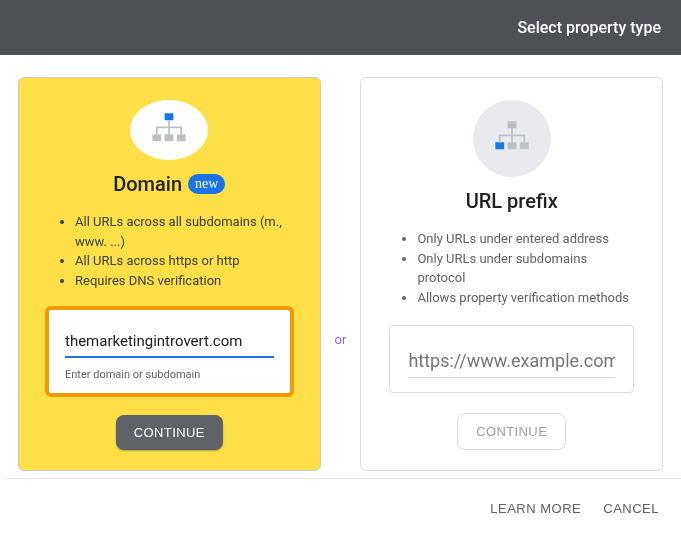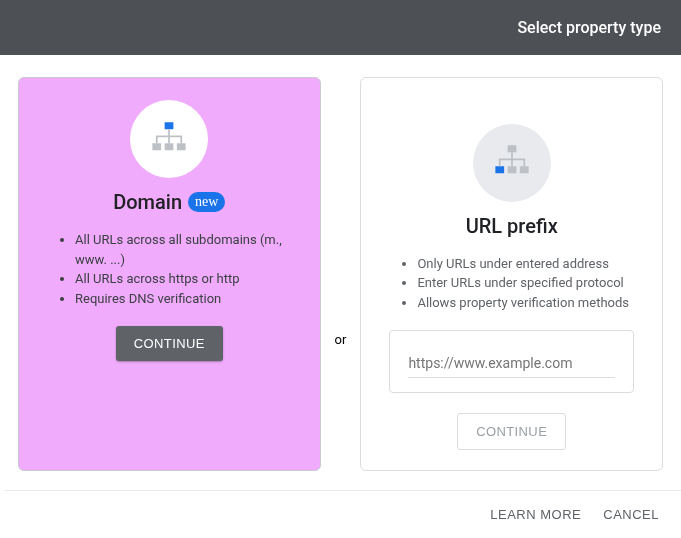--- a/index.html
+++ b/index.html
@@ -29,24 +29,24 @@
     .card {
       width: 306px;
       height: 394px;
       border: 1px solid #dadce0;
       border-radius: 6px;
       padding: 22px 28px 20px 28px;
       display: flex;
       flex-direction: column;
       align-items: center;
     }
-    .card.domain { background: #f0abfc; border-color: #c8ccd0; }
+    .card.domain { background: #fde047; border-color: #c8ccd0; }
     .card.urlprefix { background: #fff; justify-content: flex-end; }
     .or {
-      color: #000000;
+      color: #8b5cf6;
       font-size: 13px;
       margin-top: 130px;
     }
     .icon-circle {
       width: 78px;
       height: 78px;
       border-radius: 50%;
       background: #fff;
       display: flex;
       align-items: center;
@@ -102,54 +102,54 @@
       font-size: 15px;
       padding: 4px 0 6px 0;
       outline: none;
       font-family: inherit;
       background: transparent;
       color: #202124;
     }
     .card.urlprefix .text-input {
       border-bottom: 1px solid #dadce0;
       color: #9aa0a6;
-      font-size: 14px;
+      font-size: 18px;
     }
     .input-caption {
       font-size: 11px;
       color: #5f6368;
       margin-top: 10px;
       display: block;
     }
     .btn {
       border: none;
       padding: 10px 18px;
       font-size: 13px;
       font-weight: 500;
       letter-spacing: 0.4px;
       cursor: pointer;
-      border-radius: 3px;
+      border-radius: 8px;
       text-transform: uppercase;
     }
     .btn.primary {
       background: #5f6368;
       color: #fff;
       box-shadow: 0 1px 2px rgba(0,0,0,0.3);
     }
     .btn.disabled {
       background: #fff;
       color: #9aa0a6;
       border: 1px solid #dadce0;
     }
     .footer {
       border-top: 1px solid #e8eaed;
       display: flex;
       justify-content: flex-end;
       gap: 22px;
-      padding: 16px 22px;
+      padding: 22px 22px;
       position: absolute;
       bottom: 0;
       left: 4px;
       right: 0;
     }
     .footer-link {
       background: none;
       border: none;
       color: #5f6368;
       font-size: 13px;
@@ -182,20 +182,24 @@
     </div>
     <div class="card-title">
       <span>Domain</span>
       <span class="badge-new">new</span>
     </div>
     <ul class="bullets">
       <li>All URLs across all subdomains (m., www. ...)</li>
       <li>All URLs across https or http</li>
       <li>Requires DNS verification</li>
     </ul>
+    <div class="input-wrap highlight">
+      <input class="text-input" type="text" value="themarketingintrovert.com" style="">
+      <span class="input-caption">Enter domain or subdomain</span>
+    </div>
     <button class="btn primary">CONTINUE</button>
   </div>
 
   <div class="or">or</div>
 
   <div class="card urlprefix">
     <div class="icon-circle">
       <span class="site-icon">
         <svg viewBox="0 0 48 48">
           <rect x="19" y="6" width="10" height="8" fill="#bdc1c6"></rect>
@@ -204,21 +208,21 @@
           <rect x="33" y="30" width="10" height="8" fill="#bdc1c6"></rect>
           <path d="M24 14 V22 M10 30 V22 H38 V30 M24 22 V30" stroke="#bdc1c6" stroke-width="2" fill="none"></path>
         </svg>
       </span>
     </div>
     <div class="card-title">
       <span>URL prefix</span>
     </div>
     <ul class="bullets">
       <li>Only URLs under entered address</li>
-      <li>Enter URLs under specified protocol</li>
+      <li>Only URLs under subdomains protocol</li>
       <li>Allows property verification methods</li>
     </ul>
     <div class="input-wrap">
       <input class="text-input" type="text" placeholder="https://www.example.com" style="">
     </div>
     <button class="btn disabled">CONTINUE</button>
   </div>
 
 </div>
 

